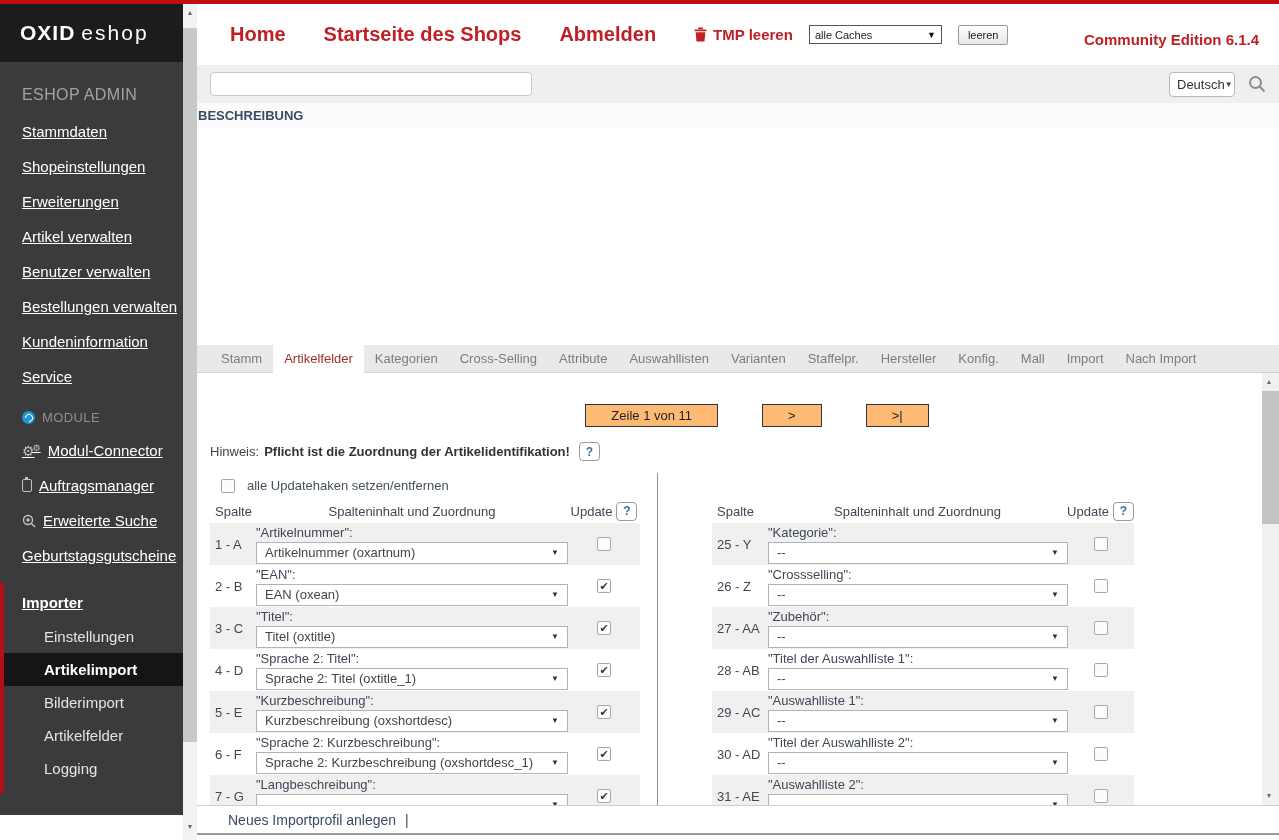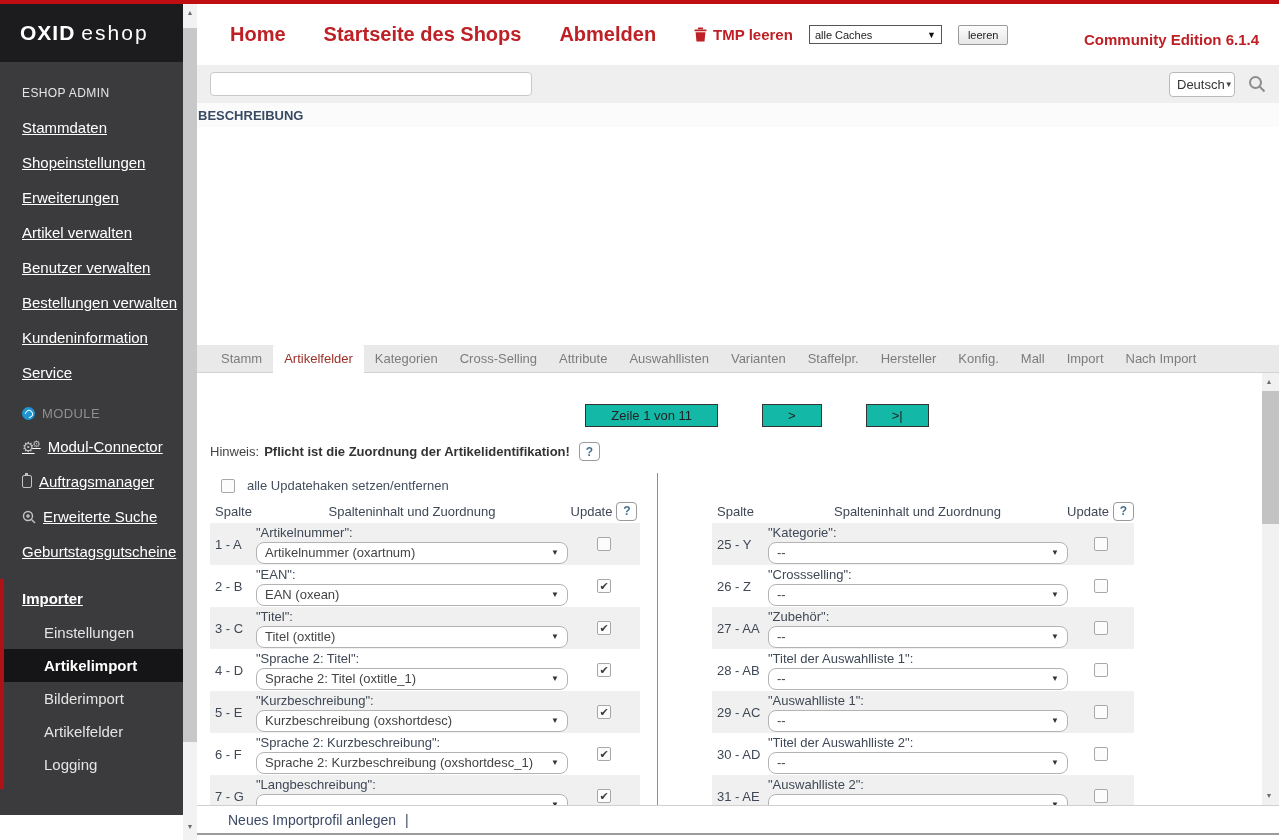--- a/index.html
+++ b/index.html
@@ -7,21 +7,21 @@
   body { position:relative; font-family:"Liberation Sans",sans-serif; background:#fff; overflow:hidden; }
 
   
   #red-line { position:absolute; left:0; top:0; width:1279px; height:4px; background:#c00d12; }
 
   
   #sidebar { position:absolute; left:0; top:4px; width:183px; height:811px; background:#3b3b3d; overflow:hidden; }
   #logo { height:58px; background:#1c1c1e; display:flex; align-items:center; padding-left:20px; color:#fff; }
   .logo-bold { font-weight:bold; font-size:21px; letter-spacing:1px; }
   .logo-light { font-size:21px; margin-left:6px; letter-spacing:2px; }
-  #eshop-admin { color:#e5e5e5; font-size:12px; padding:24px 6px 10px 22px; letter-spacing:.4px; }
+  #eshop-admin { color:#a3a3a3; font-size:16px; padding:24px 6px 10px 22px; letter-spacing:.4px; }
   .side-item { color:#fff; font-size:15px; padding:9px 0 9px 22px; cursor:pointer; white-space:nowrap;text-decoration:underline; }
   #module-head { display:flex; align-items:center; gap:7px; color:#8f8f8f; font-size:13px; padding:16px 0 8px 22px; letter-spacing:.4px; }
   .module-icon { width:13px; height:13px; border-radius:50%; background:#1f96d4; position:relative; flex:0 0 auto; }
   .module-icon::after { content:""; position:absolute; left:3px; top:3px; width:6px; height:6px; border:1.5px solid #fff; border-radius:50%; border-bottom-color:transparent; transform:rotate(45deg); }
   .mod-item { display:flex; align-items:center; gap:7px; }
   .side-icon { display:inline-flex; align-items:center; color:#c3c3c3; }
   .gear-big { font-size:14px; line-height:1; color:#c3c3c3; }
   .gear-small { font-size:9px; line-height:1; color:#c3c3c3; margin-left:-2px; align-self:flex-start; }
   .clip { display:inline-block; width:10px; height:13px; border:1.5px solid #c3c3c3; border-radius:2px; position:relative; }
   .clip::before { content:""; position:absolute; top:-3px; left:2px; width:3px; height:2px; background:#c3c3c3; }
@@ -65,21 +65,21 @@
   #tabs { position:absolute; top:341px; left:0; width:100%; height:28px; background:#e9e9e9; border-bottom:1px solid #d2d2d2; display:flex; padding-left:13px; }
   .tab { font-size:13px; color:#7c7c7c; padding:0 11px; line-height:27px; height:28px; cursor:pointer; white-space:nowrap; }
   .tab.active { background:#fff; color:#9a3028; border-radius:2px 2px 0 0; }
 
   
   #content { position:absolute; top:369px; left:0; width:100%; height:432px; overflow:hidden; background:#fff; }
   #content-scroll { position:absolute; right:0; top:0; width:17px; height:432px; background:#f1f1f1; }
   #content-thumb { position:absolute; left:0; top:18px; width:17px; height:133px; background:#c3c3c3; cursor:pointer; }
 
   #pagination { margin:31px auto 0; display:flex; gap:6px; width:max-content; }
-  .pg-box { border:1px solid #333; padding:3px 25px; font-size:13px; color:#222; background:#14b8a6; font-family:"Liberation Sans",sans-serif;margin-left:38px; }
+  .pg-box { border:1px solid #333; padding:3px 25px; font-size:13px; color:#222; background:#fdba74; font-family:"Liberation Sans",sans-serif;margin-left:38px; }
   button.pg-box { cursor:pointer; }
 
   #hinweis { margin:15px 0 0 13px; font-size:13px; color:#444; display:flex; align-items:center; gap:5px; }
   #hinweis .bold { font-weight:bold; color:#333; }
   .help-btn { border:1px solid #9a9a9a; border-radius:4px; min-width:21px; height:19px; display:inline-flex; align-items:center; justify-content:center; color:#47708d; font-weight:bold; font-size:12px; background:#fff; cursor:pointer; font-family:"Liberation Sans",sans-serif; margin-left:4px; }
 
   #toggle-row { margin:17px 0 0 24px; display:flex; align-items:center; gap:12px; font-size:13px; color:#45505e; }
 
   .cb { width:14px; height:14px; border:1px solid #a8a8a8; border-radius:2px; background:#fcfcfc; display:inline-flex; align-items:center; justify-content:center; font-size:11px; color:#3c3c3c; line-height:1; cursor:pointer; flex:0 0 auto; }
 
@@ -94,21 +94,21 @@
   #left-table .h-content { width:312px; } #right-table .h-content { width:300px; }
   .h-content { text-align:center; }
   .h-update { flex:1; display:flex; align-items:center; justify-content:center; }
   .trow { display:flex; align-items:center; height:42px; }
   .trow.odd { background:#f0f0f0; }
   .tid { font-size:13px; color:#3f4856; padding-left:5px; white-space:nowrap; }
   #left-table .tid { width:46px; } #right-table .tid { width:56px; }
   .tmid { display:flex; flex-direction:column; justify-content:center; gap:2px; }
   #left-table .tmid { width:312px; } #right-table .tmid { width:300px; }
   .tlabel { font-size:13px; color:#3f4856; }
-  .tselect { height:22px; border:1px solid #b3b3b3; border-radius:8px; background:#fff; display:flex; align-items:center; justify-content:space-between; padding:0 8px; font-size:13px; color:#444; cursor:pointer; }
+  .tselect { height:22px; border:1px solid #b3b3b3; border-radius:0; background:#fff; display:flex; align-items:center; justify-content:space-between; padding:0 8px; font-size:13px; color:#444; cursor:pointer; }
   .sel-arrow { font-size:8px; color:#333; }
   .tcheck { flex:1; display:flex; justify-content:center; }
 
   
   #bottombar { position:absolute; top:801px; left:0; width:100%; height:30px; border-top:1px solid #d0d0d0; border-bottom:2px solid #9b9b9b; display:flex; align-items:center; padding-left:31px; background:#fff; }
   #new-profile-link { color:#3c4a66; font-size:14px; cursor:pointer; }
   #bottombar .sep { color:#3c4a66; font-size:14px; margin-left:9px; }
 </style>
 </head>
 <body>

